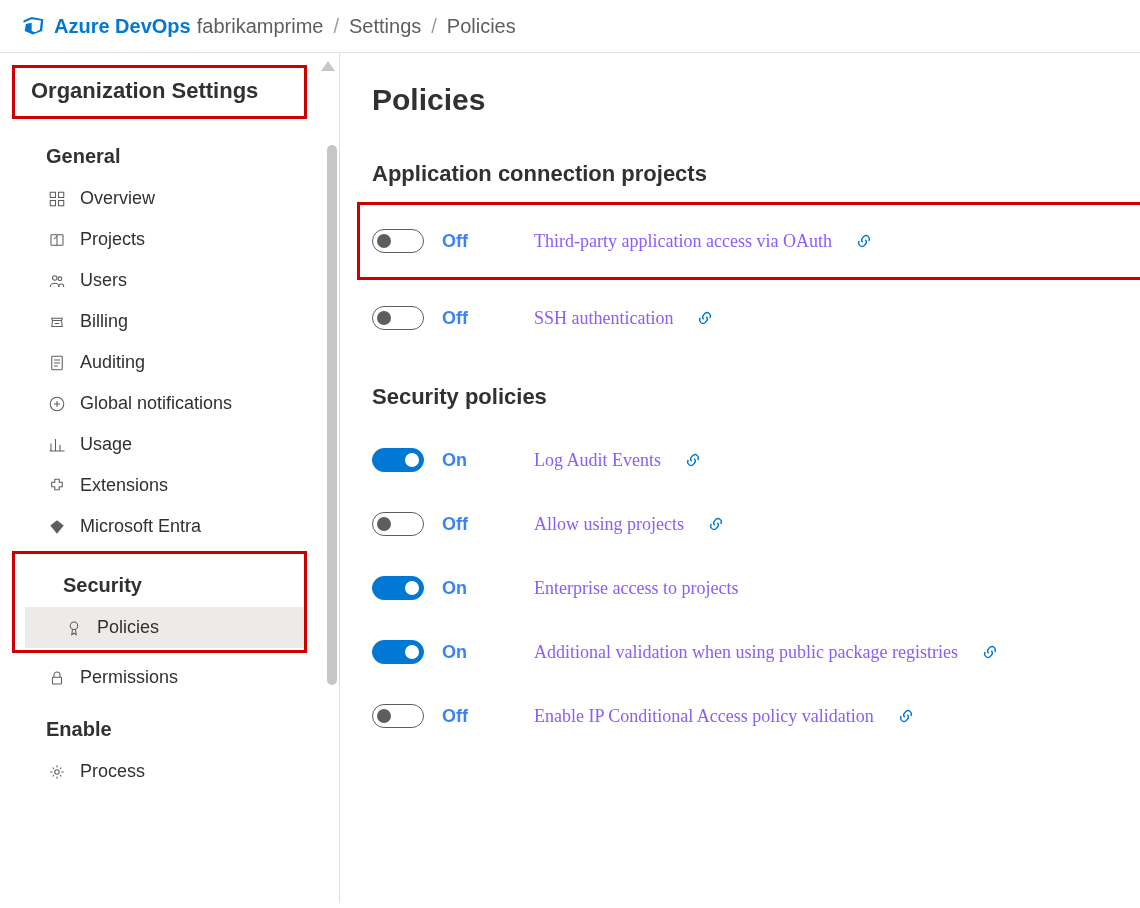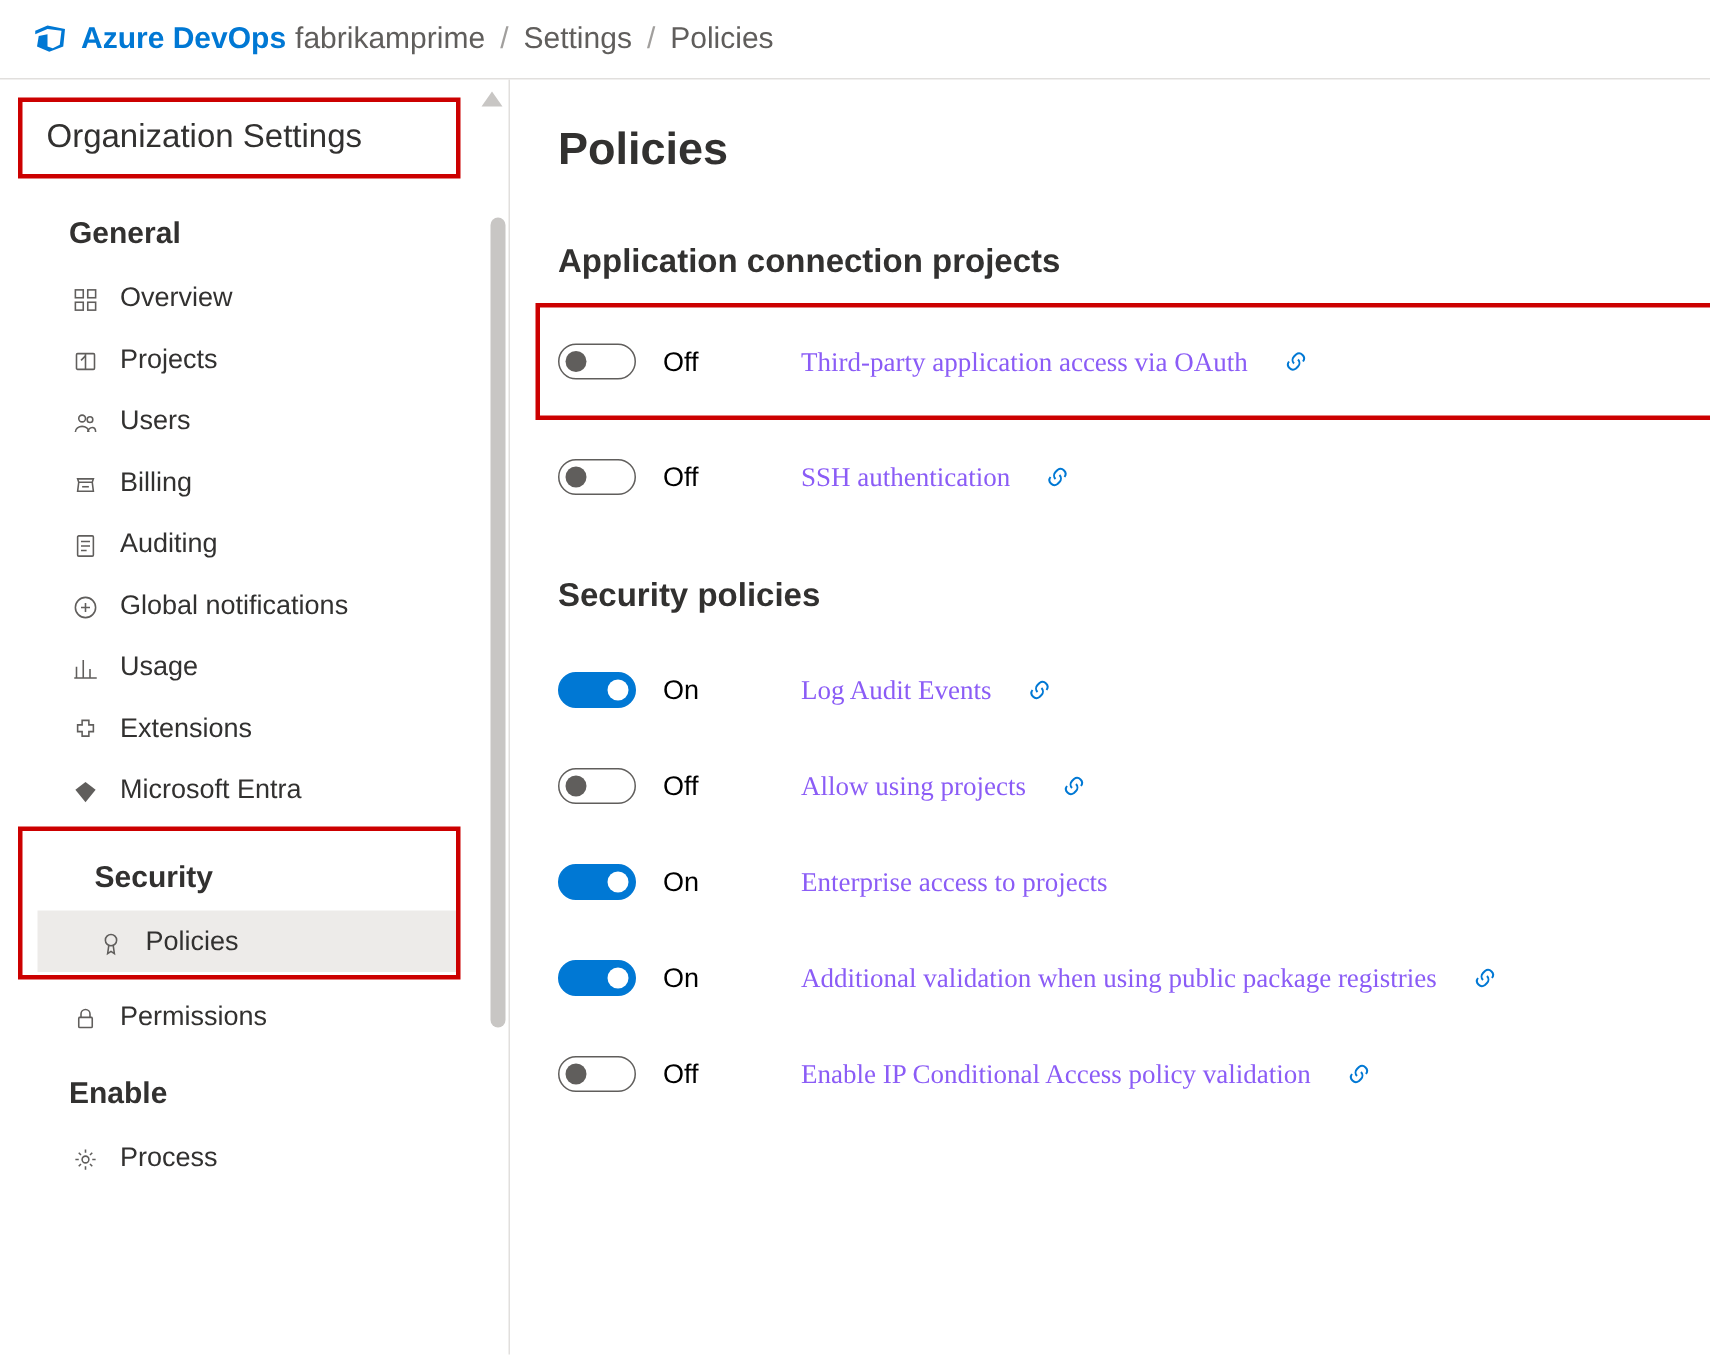--- a/index.html
+++ b/index.html
@@ -56,36 +56,36 @@
     position: absolute;
     right: 2px;
     top: 92px;
     width: 10px;
     height: 540px;
     background: #c8c6c4;
     border-radius: 5px;
   }
   .sidebar-title {
     font-size: 22px;
-    font-weight: 400;
+    font-weight: 700;
     padding: 8px 16px 10px 16px;
   }
   .highlight-box {
     border: 3px solid #cc0000;
   }
   .title-box { margin: 0 32px 6px 4px; padding: 2px 0; }
   .section-box { margin: 4px 32px 4px 4px; padding: 0 0 2px 10px; }
   .sidebar-section {
     font-size: 20px;
     font-weight: 600;
     padding: 20px 16px 10px 38px;
   }
   .sidebar-item {
     display: flex;
-    align-items: flex-end;
+    align-items: center;
     gap: 14px;
     padding: 10px 16px 10px 40px;
     font-size: 18px;
     color: #323130;
     cursor: pointer;
   }
   .sidebar-item.active { background: #edebe9; }
   .sidebar-icon { width: 18px; height: 18px; flex-shrink: 0; color: #605e5c; }
   .sidebar-icon svg { width: 100%; height: 100%; stroke: currentColor; fill: none; stroke-width: 1.4; }
   
@@ -135,21 +135,22 @@
     position: absolute;
     width: 14px; height: 14px;
     border-radius: 50%;
     top: 50%; transform: translateY(-50%);
   }
   .toggle.off .toggle-knob { background: #605e5c; left: 4px; }
   .toggle.on  .toggle-knob { background: #ffffff; right: 4px; }
   .toggle-state {
     width: 50px;
     font-size: 18px;
-    color: #000000;
+    color: #3b82f6;
+    font-weight: bold;
   }
   .policy-label {
     font-size: 18px;
     color: #8b5cf6;
     margin-left: 24px;
     font-family: Liberation Serif, serif;
   }
   .link-icon {
     width: 16px; height: 16px;
     margin-left: 6px;

